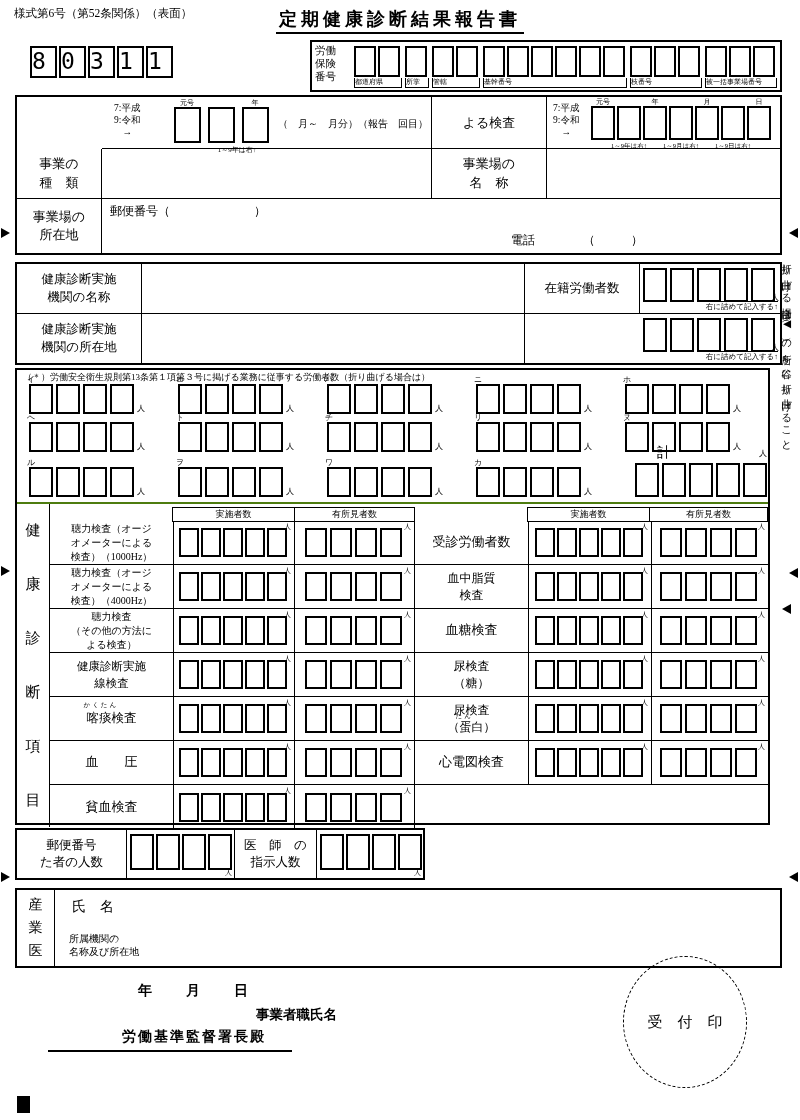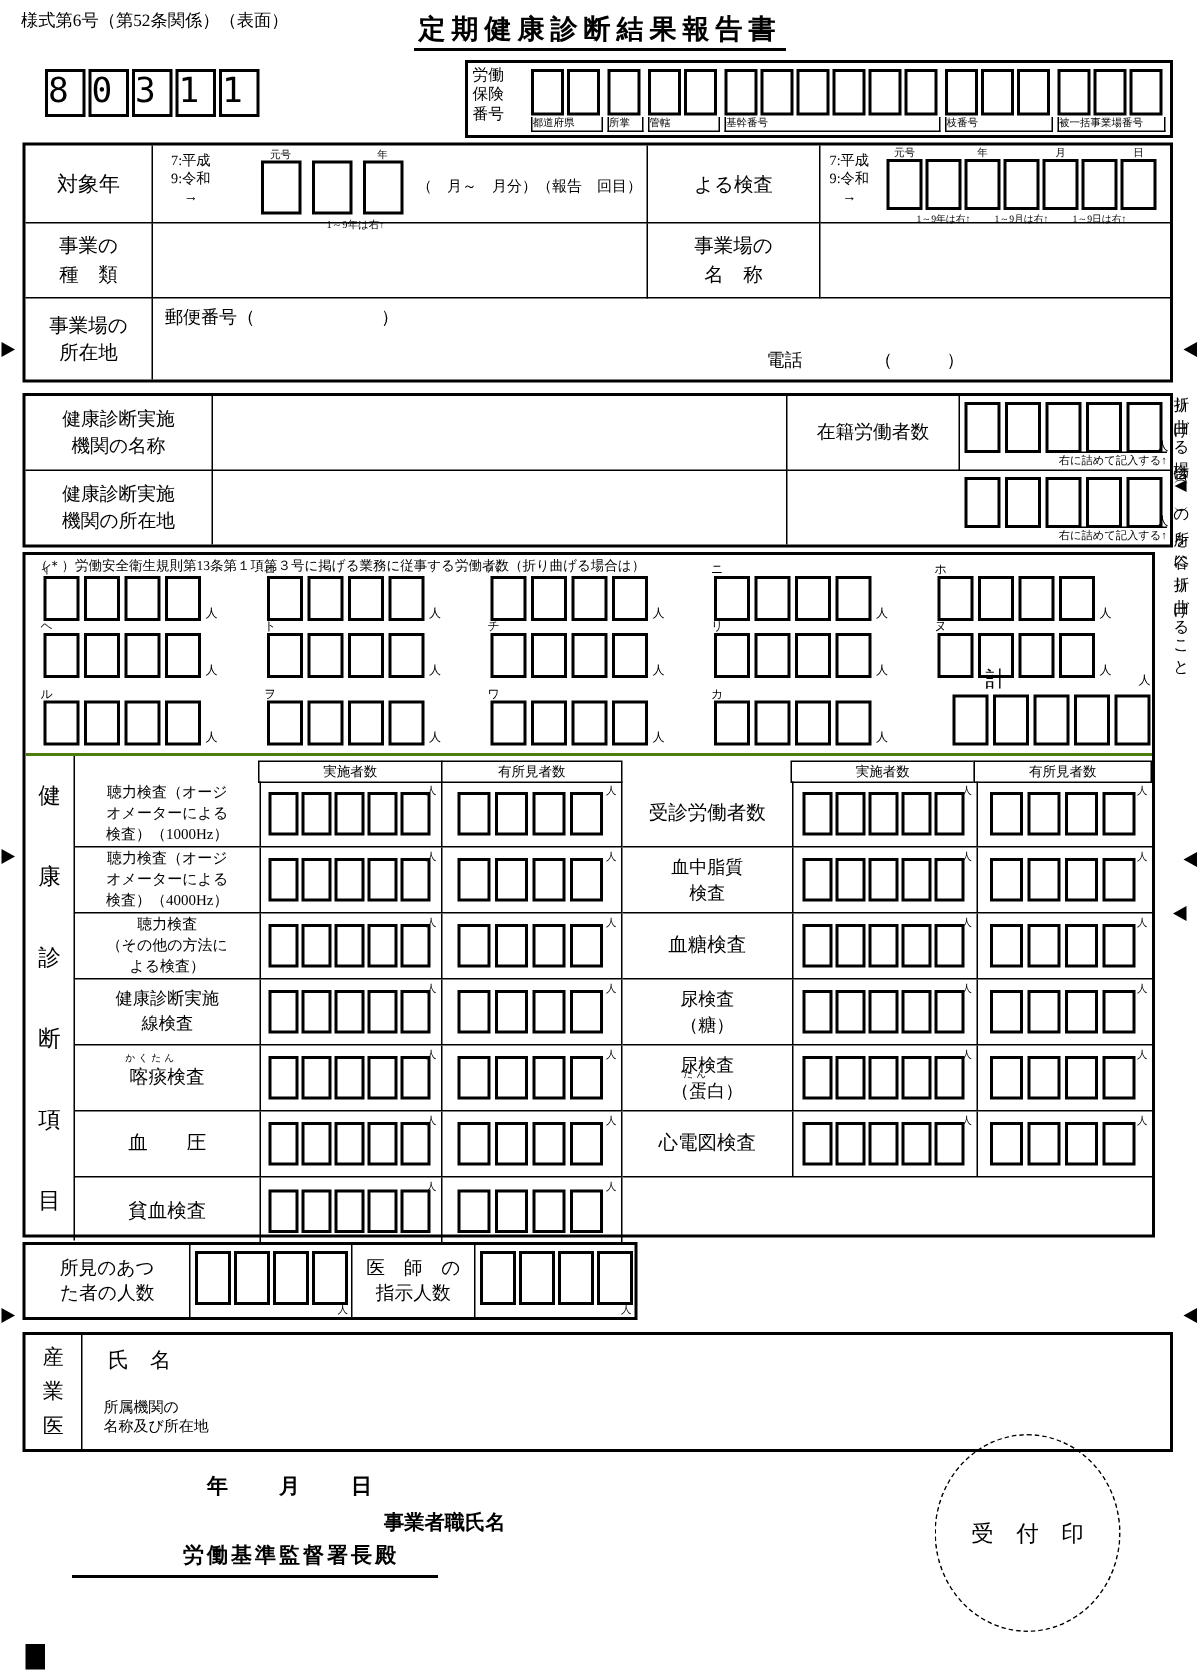--- a/index.html
+++ b/index.html
@@ -108,23 +108,20 @@
             <span class="bx"></span>
             <span class="bx"></span>
             <span class="bx"></span>
           </span>
         <span class="grplabel">被一括事業場番号</span>
       </div>
     </div>
   </div>
 
   <div class="abs" style="left:15px;top:95px;width:767px;height:160px;border:2px solid #000">
-    <div class="cell bdr bdb flexc" style="left:0;top:0;width:85px;height:52px;font-size:14px">
-        <span>対象年</span>
-      </div>
     <div class="cell bdr bdb" style="left:85px;top:0;width:330px;height:52px">
       <div class="abs era" style="left:12px;top:6px">7:平成
 9:令和
 →</div>
       <div class="abs" style="left:72px;top:10px">
         <span class="tiny abs" style="left:-2px;top:-9px;width:30px;text-align:center">元号</span>
         <span class="tiny abs" style="left:66px;top:-9px;width:30px;text-align:center">年</span>
         <span class="boxes yr">
             <span class="bx"></span>
             <span class="bx"></span>
@@ -714,21 +711,21 @@
               <span class="bx"></span>
               <span class="bx"></span>
             </span>
           </div>
       </div>
     </div>
   </div>
 
   <div class="abs" style="left:15px;top:828px;width:410px;height:52px;border:2px solid #000">
     <div class="cell bdr flexc" style="left:0;top:0;width:110px;height:48px;font-size:12.5px">
-        <span class="ml">所見のあつ
+        <span class="ml">郵便番号
 た者の人数</span>
       </div>
     <div class="cell bdr" style="left:110px;top:0;width:108px;height:48px">
       <span class="boxes fb abs" style="left:3px;top:4px">
           <span class="bx"></span>
           <span class="bx"></span>
           <span class="bx"></span>
           <span class="bx"></span>
         </span>
       <span class="u abs" style="right:2px;bottom:0;font-size:7px">人</span>

